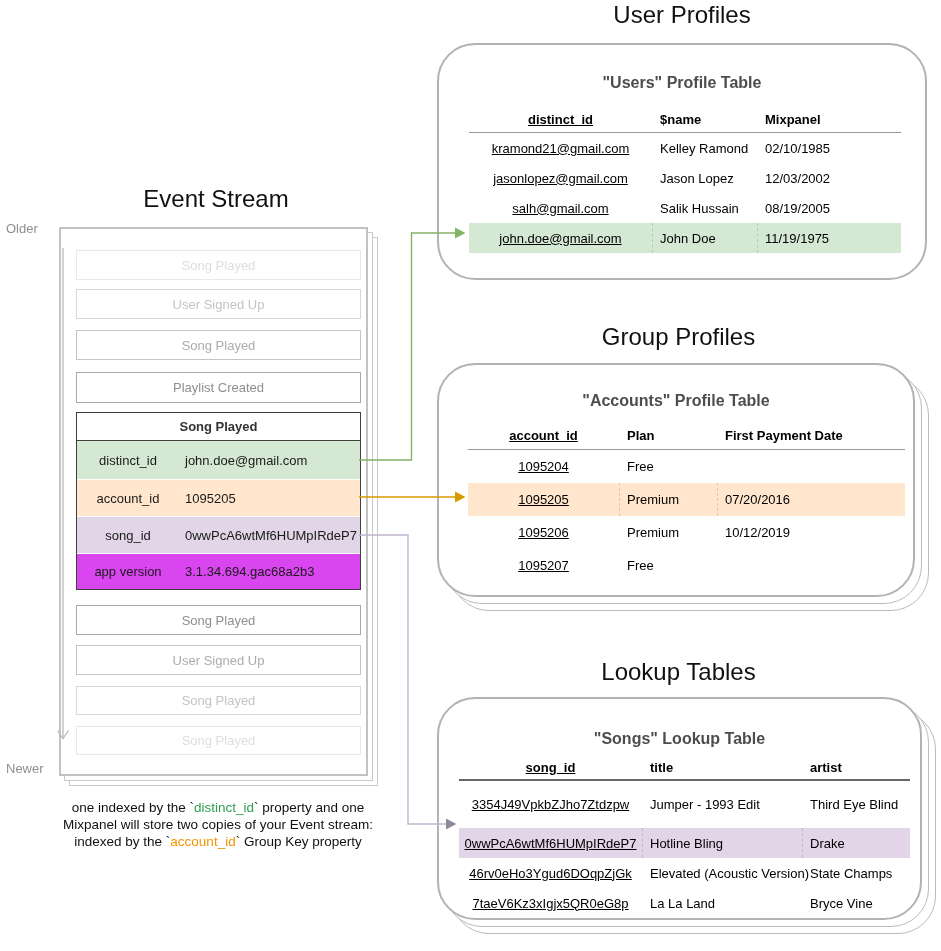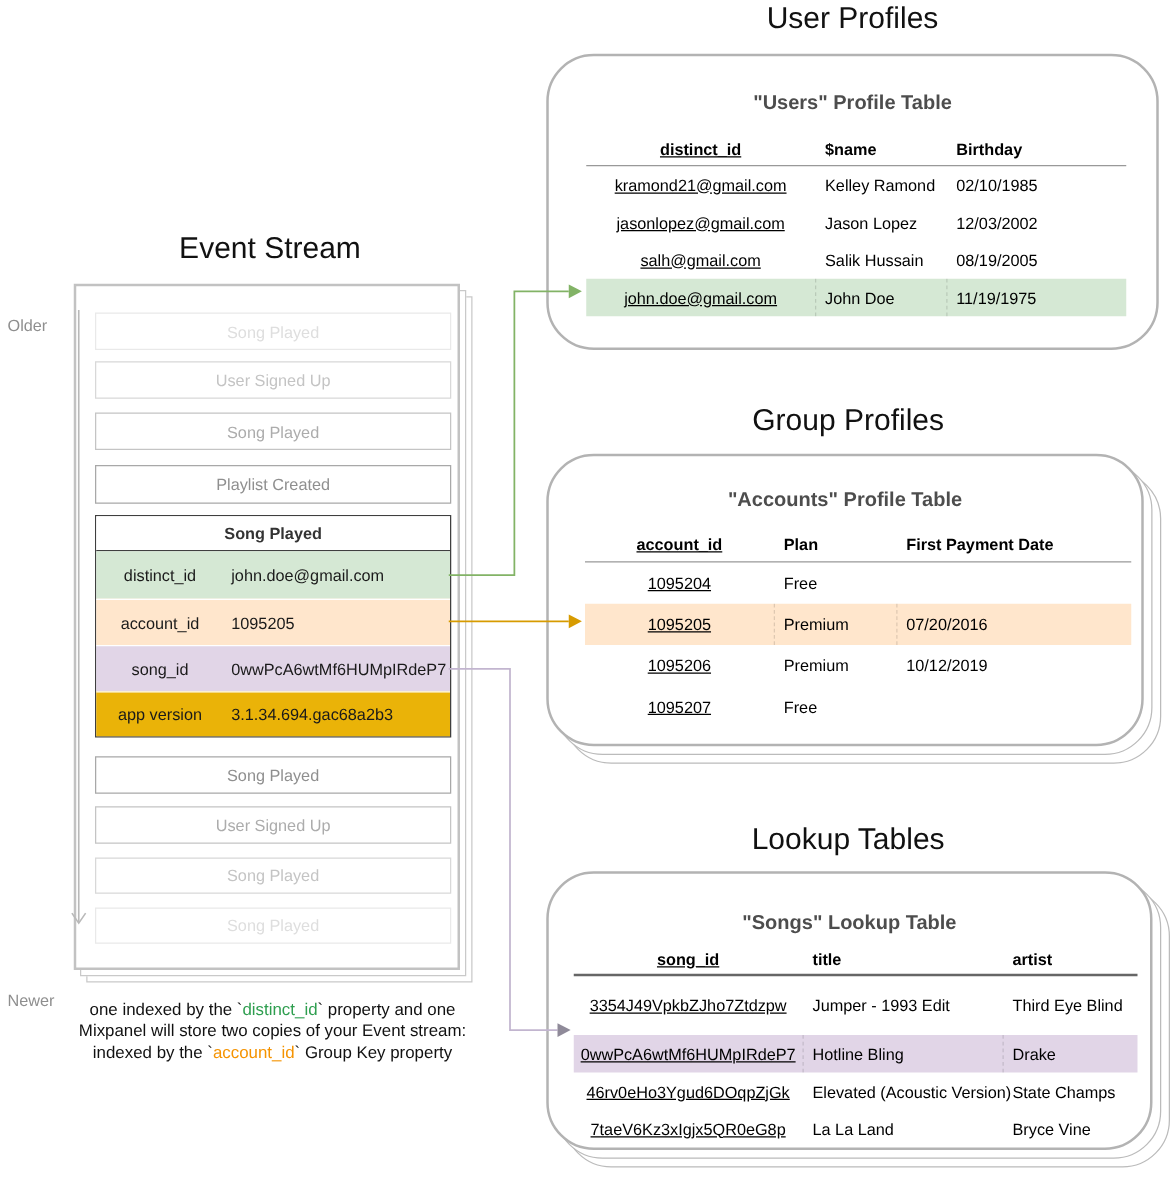--- a/index.html
+++ b/index.html
@@ -7,21 +7,21 @@
   body { font-family:"Liberation Sans","DejaVu Sans",sans-serif; color:#111; }
   .canvas { position:relative; width:941px; height:951px; background:#fff; overflow:hidden; }
 
   
   .heading { position:absolute; font-size:24px; font-weight:400; color:#111; text-align:center; white-space:nowrap; }
   .h-event  { left:60px;  top:185px; width:312px; }
   .h-users  { left:437px; top:1px;   width:490px; }
   .h-groups { left:437px; top:323px; width:483px; }
   .h-lookup { left:437px; top:658px; width:483px; }
 
-  .axis-label { position:absolute; font-size:13px; color:#8f8f8f;margin-top:32px; }
+  .axis-label { position:absolute; font-size:13px; color:#8f8f8f; }
 
   
   .es-layer { position:absolute; background:#fff; border:1.5px solid #c9c9c9; }
   .es-l3 { left:69px; top:237px; width:309px; height:549px; }
   .es-l2 { left:64px; top:232px; width:309px; height:549px; }
   .es-box { position:absolute; left:59px; top:227px; width:309px; height:549px;
             background:#fff; border:2px solid #c2c2c2; }
 
   .ev { position:absolute; left:15px; width:285px; background:#fff; border:1px solid;
         display:flex; align-items:center; justify-content:center; font-size:13px; }
@@ -31,21 +31,21 @@
   .ev-o4 { color:#dedede; border-color:#e9e9e9; }
 
   .active-table { position:absolute; left:15px; top:183px; width:285px; border:1px solid #3f3f3f; background:#fff; }
   .active-header { height:28px; border-bottom:1px solid #3f3f3f; display:flex; align-items:center;
                    justify-content:center; font-size:13px; font-weight:bold; color:#333; background:#fff; }
   .prop-row { position:relative; display:flex; align-items:center; font-size:13px; color:#1a1a1a; }
   .prop-row + .prop-row { border-top:1px solid #fff; }
   .pr-green  { height:38px; background:#d5e8d4; }
   .pr-orange { height:37px; background:#ffe6cc; }
   .pr-purple { height:37px; background:#e1d5e7; }
-  .pr-plain  { height:36px; background:#eab308; }
+  .pr-plain  { height:36px; background:#d946ef; }
   .prop-key { width:102px; text-align:center; }
   .prop-val { position:absolute; left:108px; white-space:nowrap; }
 
   
   .card-layer { position:absolute; background:#fff; border:1.5px solid #bbb; border-radius:38px; }
   .card { position:absolute; background:#fff; border:2px solid #b3b3b3; border-radius:38px; }
   .card-title { position:absolute; left:0; width:100%; text-align:center; font-size:16px; font-weight:bold; color:#4d4d4d; }
 
   .tbl { position:absolute; }
   .thead { display:grid; align-items:center; font-size:13px; font-weight:bold; color:#000; }
@@ -119,21 +119,21 @@
     <div class="ev ev-o3" style="top:457px; height:29px;">Song Played</div>
     <div class="ev ev-o4" style="top:497px; height:29px;">Song Played</div>
   </div>
 
   <div class="card" style="left:437px; top:43px; width:490px; height:237px;">
     <div class="card-title" style="top:29px;">"Users" Profile Table</div>
     <div class="tbl" style="left:30px; top:61px; width:432px;">
       <div class="thead cols-users" style="height:26px;">
         <span class="key-col">distinct_id</span>
         <span class="txt-col">$name</span>
-        <span class="txt-col">Birthday</span>
+        <span class="txt-col">Mixpanel</span>
       </div>
       <div class="tdivider"></div>
       <div class="trow cols-users" style="height:30px;">
         <span class="key-col">kramond21@gmail.com</span>
         <span class="txt-col">Kelley Ramond</span>
         <span class="txt-col">02/10/1985</span>
       </div>
       <div class="trow cols-users" style="height:30px;">
         <span class="key-col">jasonlopez@gmail.com</span>
         <span class="txt-col">Jason Lopez</span>

